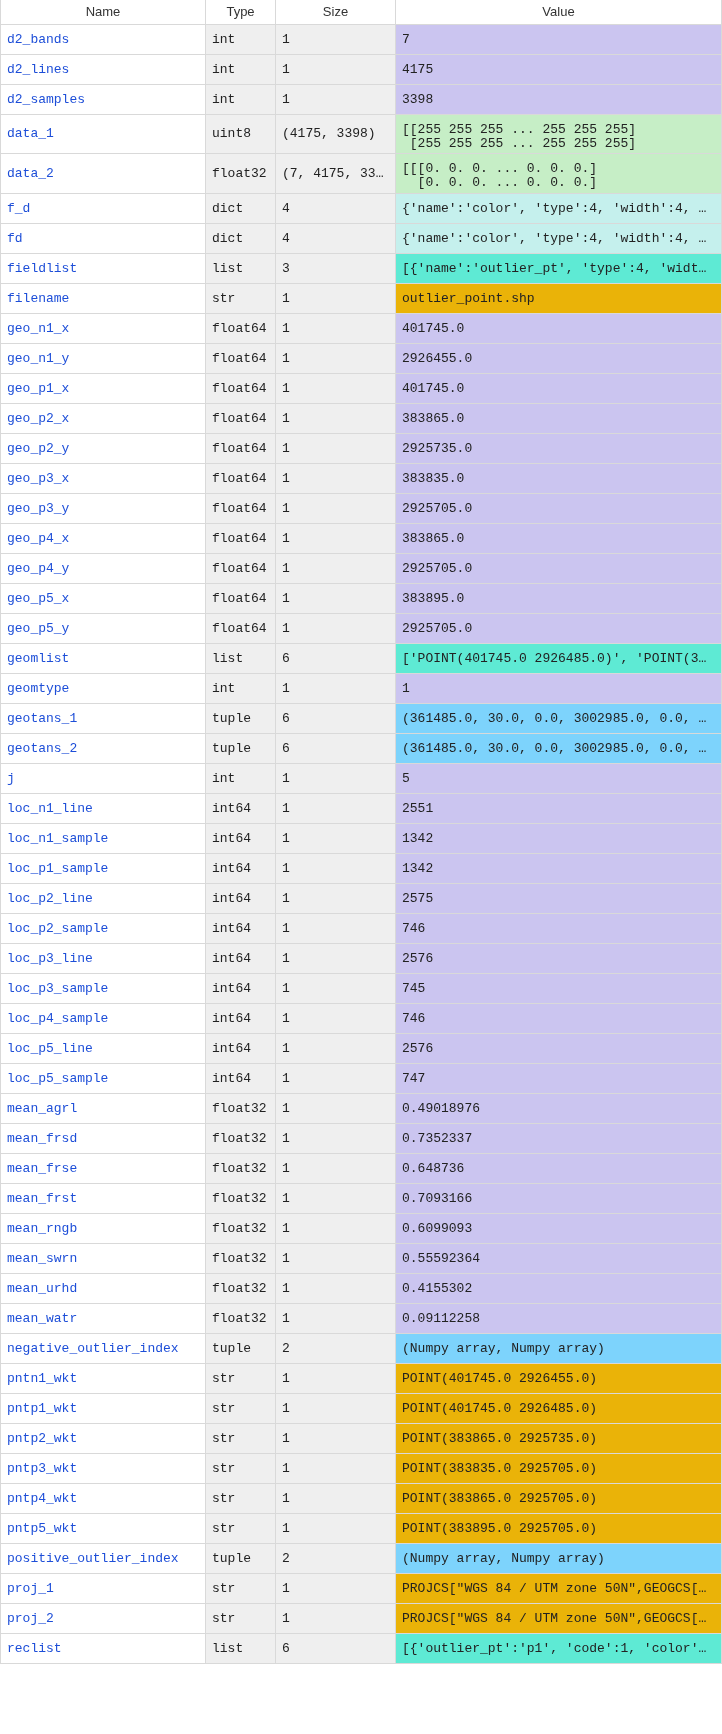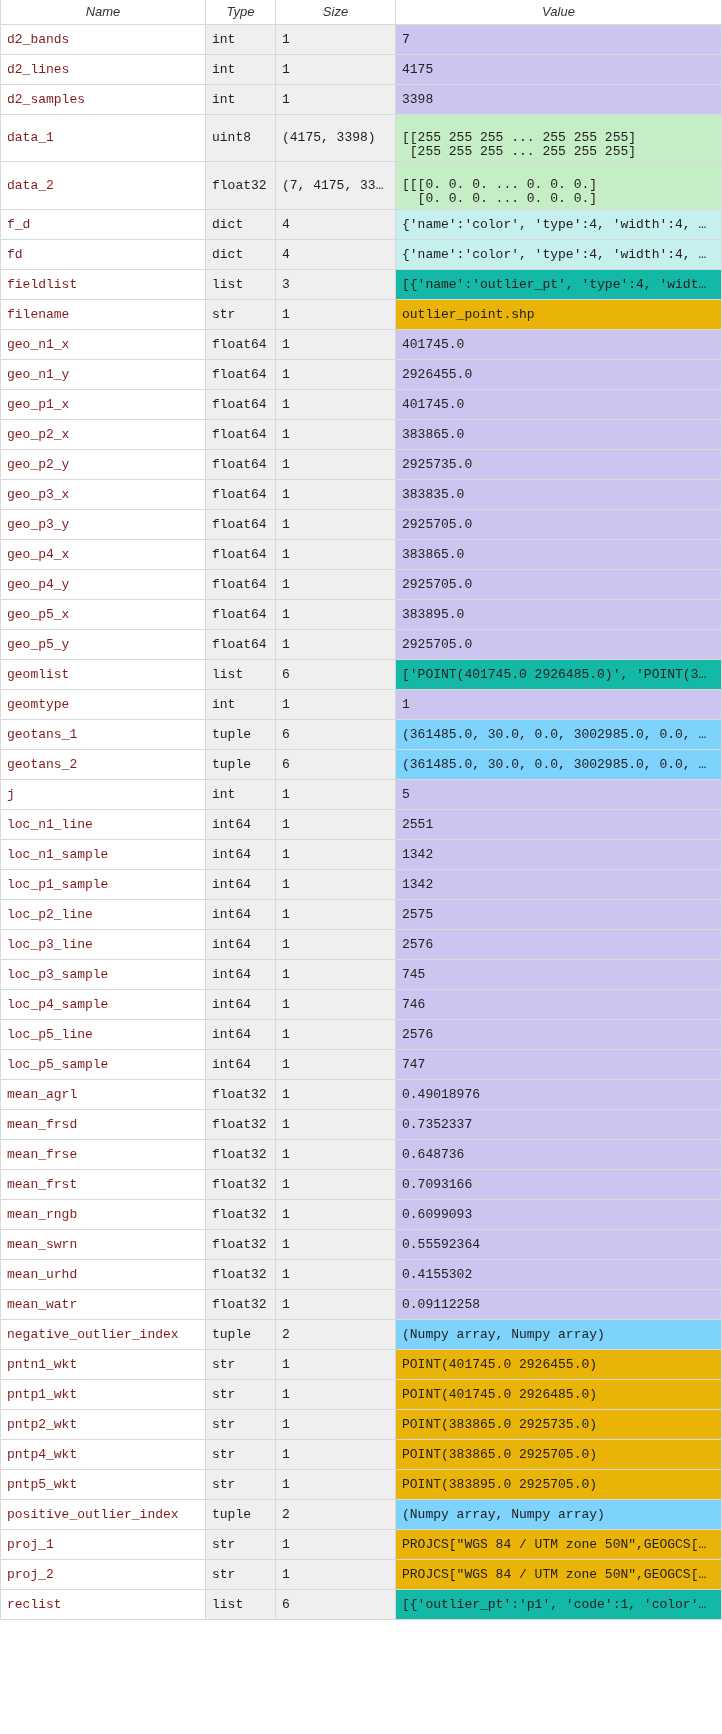--- a/index.html
+++ b/index.html
@@ -17,51 +17,50 @@
   }
   th {
     background: #fff;
     font-weight: 400;
     text-align: center;
     padding: 4px 6px;
     border: 1px solid #d9d9d9;
     border-top: none;
     height: 24px;
     color: #333;
-    font-style: italic;
   }
   td {
     padding: 0 6px;
     border: 1px solid #d9d9d9;
     height: 30px;
     white-space: nowrap;
     overflow: hidden;
     text-overflow: ellipsis;
     vertical-align: middle;
   }
   td.name-cell {
     font-family: Consolas, "Courier New", monospace;
     background: #fff;
-    color: #7f1d1d;
+    color: #1d4ed8;
     font-size: 13px;
   }
   td.type-cell, td.size-cell {
     font-family: Consolas, "Courier New", monospace;
     background: #efefef;
     color: #222;
     font-size: 13px;
   }
   td.value-cell {
     font-family: Consolas, "Courier New", monospace;
     font-size: 13px;
   }
   .v-numeric  { background: #cbc5f0; }
-  .v-array    { background: #c6eec6; line-height: 1.1; font-size: 12px; padding-top:16px; padding-bottom:2px; white-space: pre; }
+  .v-array    { background: #c6eec6; line-height: 1.1; font-size: 12px; padding-top:8px; padding-bottom:2px; white-space: pre; }
   .v-dict     { background: #c5f0ed; }
-  .v-list     { background: #14b8a6; margin-top: 16px; }
+  .v-list     { background: #5eead4; margin-top: 16px; }
   .v-str      { background: #eab308; }
   .v-other    { background: #7dd3fc; margin-left: 6px; }
   col.c-name  { width: 205px; }
   col.c-type  { width: 70px; }
   col.c-size  { width: 120px; }
   col.c-value { width: auto; }
   .wrapper { position: relative; width: 722px; }
 </style>
 </head>
 <body>
@@ -253,20 +252,26 @@
           <td class="size-cell">1</td>
           <td class="value-cell v-numeric">1342</td>
         </tr>
         <tr>
           <td class="name-cell">loc_p2_line</td>
           <td class="type-cell">int64</td>
           <td class="size-cell">1</td>
           <td class="value-cell v-numeric">2575</td>
         </tr>
         <tr>
+          <td class="name-cell">loc_p2_sample</td>
+          <td class="type-cell">int64</td>
+          <td class="size-cell">1</td>
+          <td class="value-cell v-numeric">746</td>
+        </tr>
+        <tr>
           <td class="name-cell">loc_p3_line</td>
           <td class="type-cell">int64</td>
           <td class="size-cell">1</td>
           <td class="value-cell v-numeric">2576</td>
         </tr>
         <tr>
           <td class="name-cell">loc_p3_sample</td>
           <td class="type-cell">int64</td>
           <td class="size-cell">1</td>
           <td class="value-cell v-numeric">745</td>
@@ -353,20 +358,26 @@
           <td class="name-cell">pntp1_wkt</td>
           <td class="type-cell">str</td>
           <td class="size-cell">1</td>
           <td class="value-cell v-str">POINT(401745.0 2926485.0)</td>
         </tr>
         <tr>
           <td class="name-cell">pntp2_wkt</td>
           <td class="type-cell">str</td>
           <td class="size-cell">1</td>
           <td class="value-cell v-str">POINT(383865.0 2925735.0)</td>
+        </tr>
+        <tr>
+          <td class="name-cell">pntp3_wkt</td>
+          <td class="type-cell">str</td>
+          <td class="size-cell">1</td>
+          <td class="value-cell v-str">POINT(383835.0 2925705.0)</td>
         </tr>
         <tr>
           <td class="name-cell">pntp4_wkt</td>
           <td class="type-cell">str</td>
           <td class="size-cell">1</td>
           <td class="value-cell v-str">POINT(383865.0 2925705.0)</td>
         </tr>
         <tr>
           <td class="name-cell">pntp5_wkt</td>
           <td class="type-cell">str</td>

